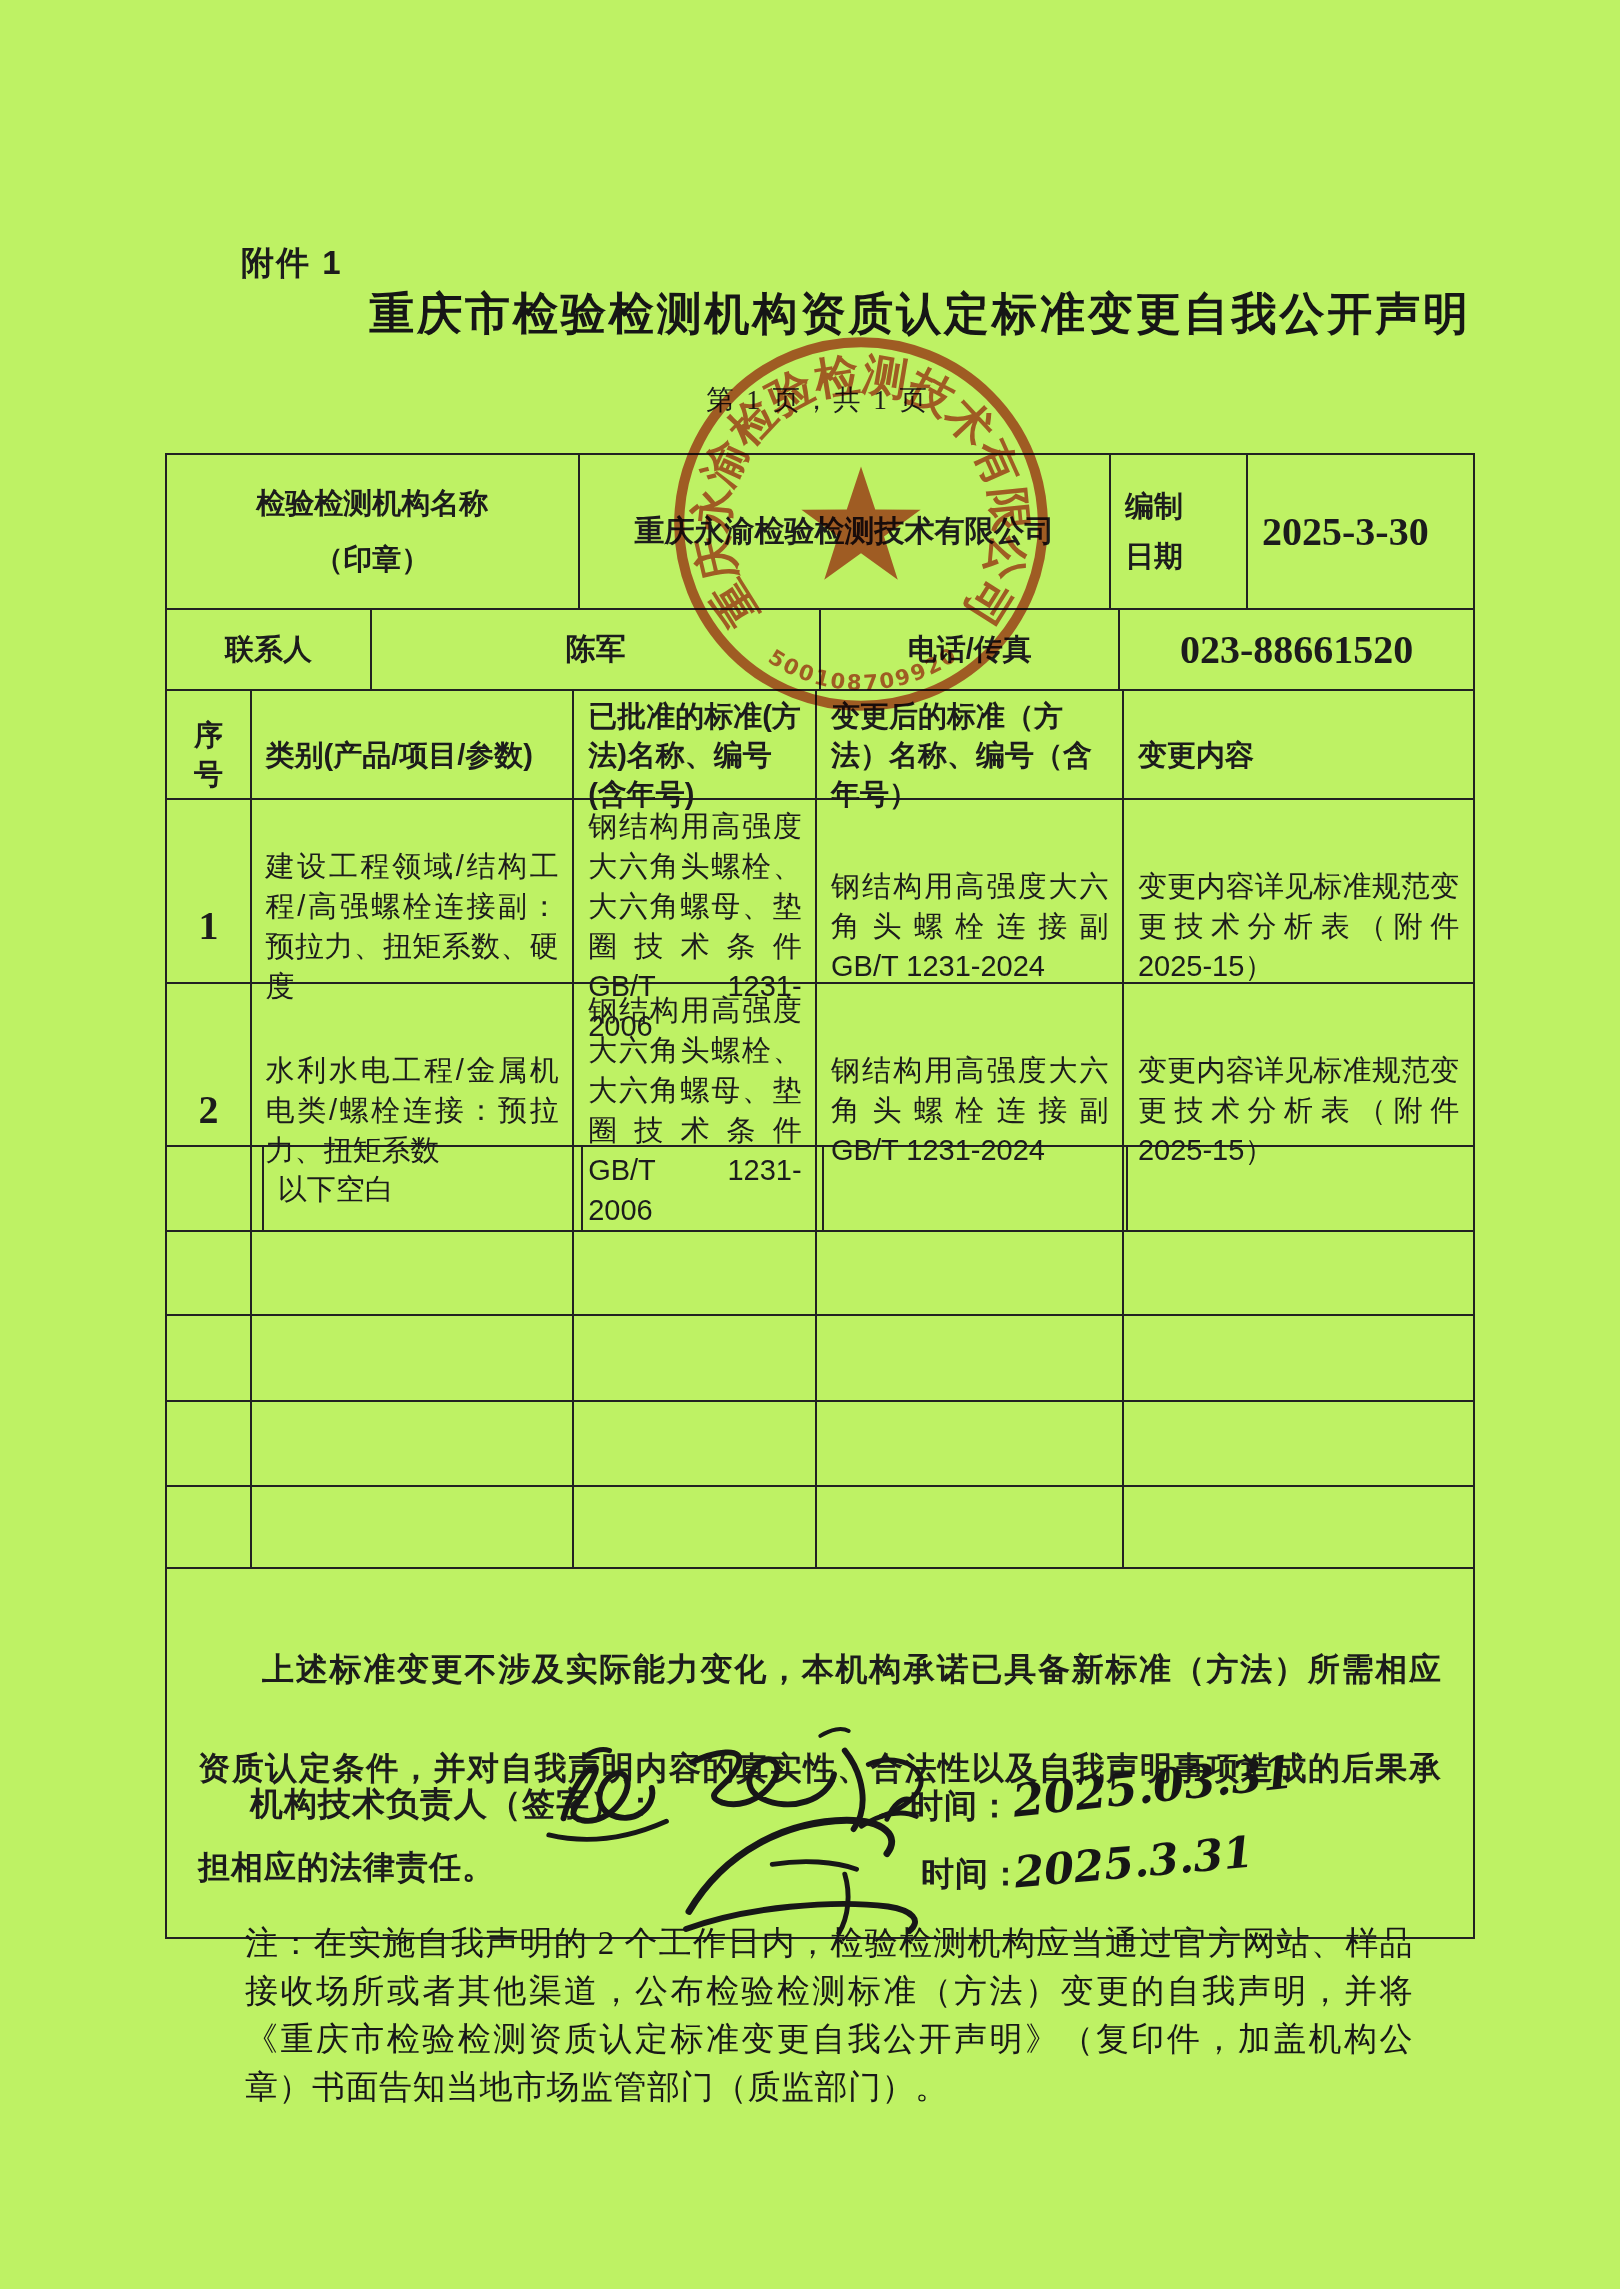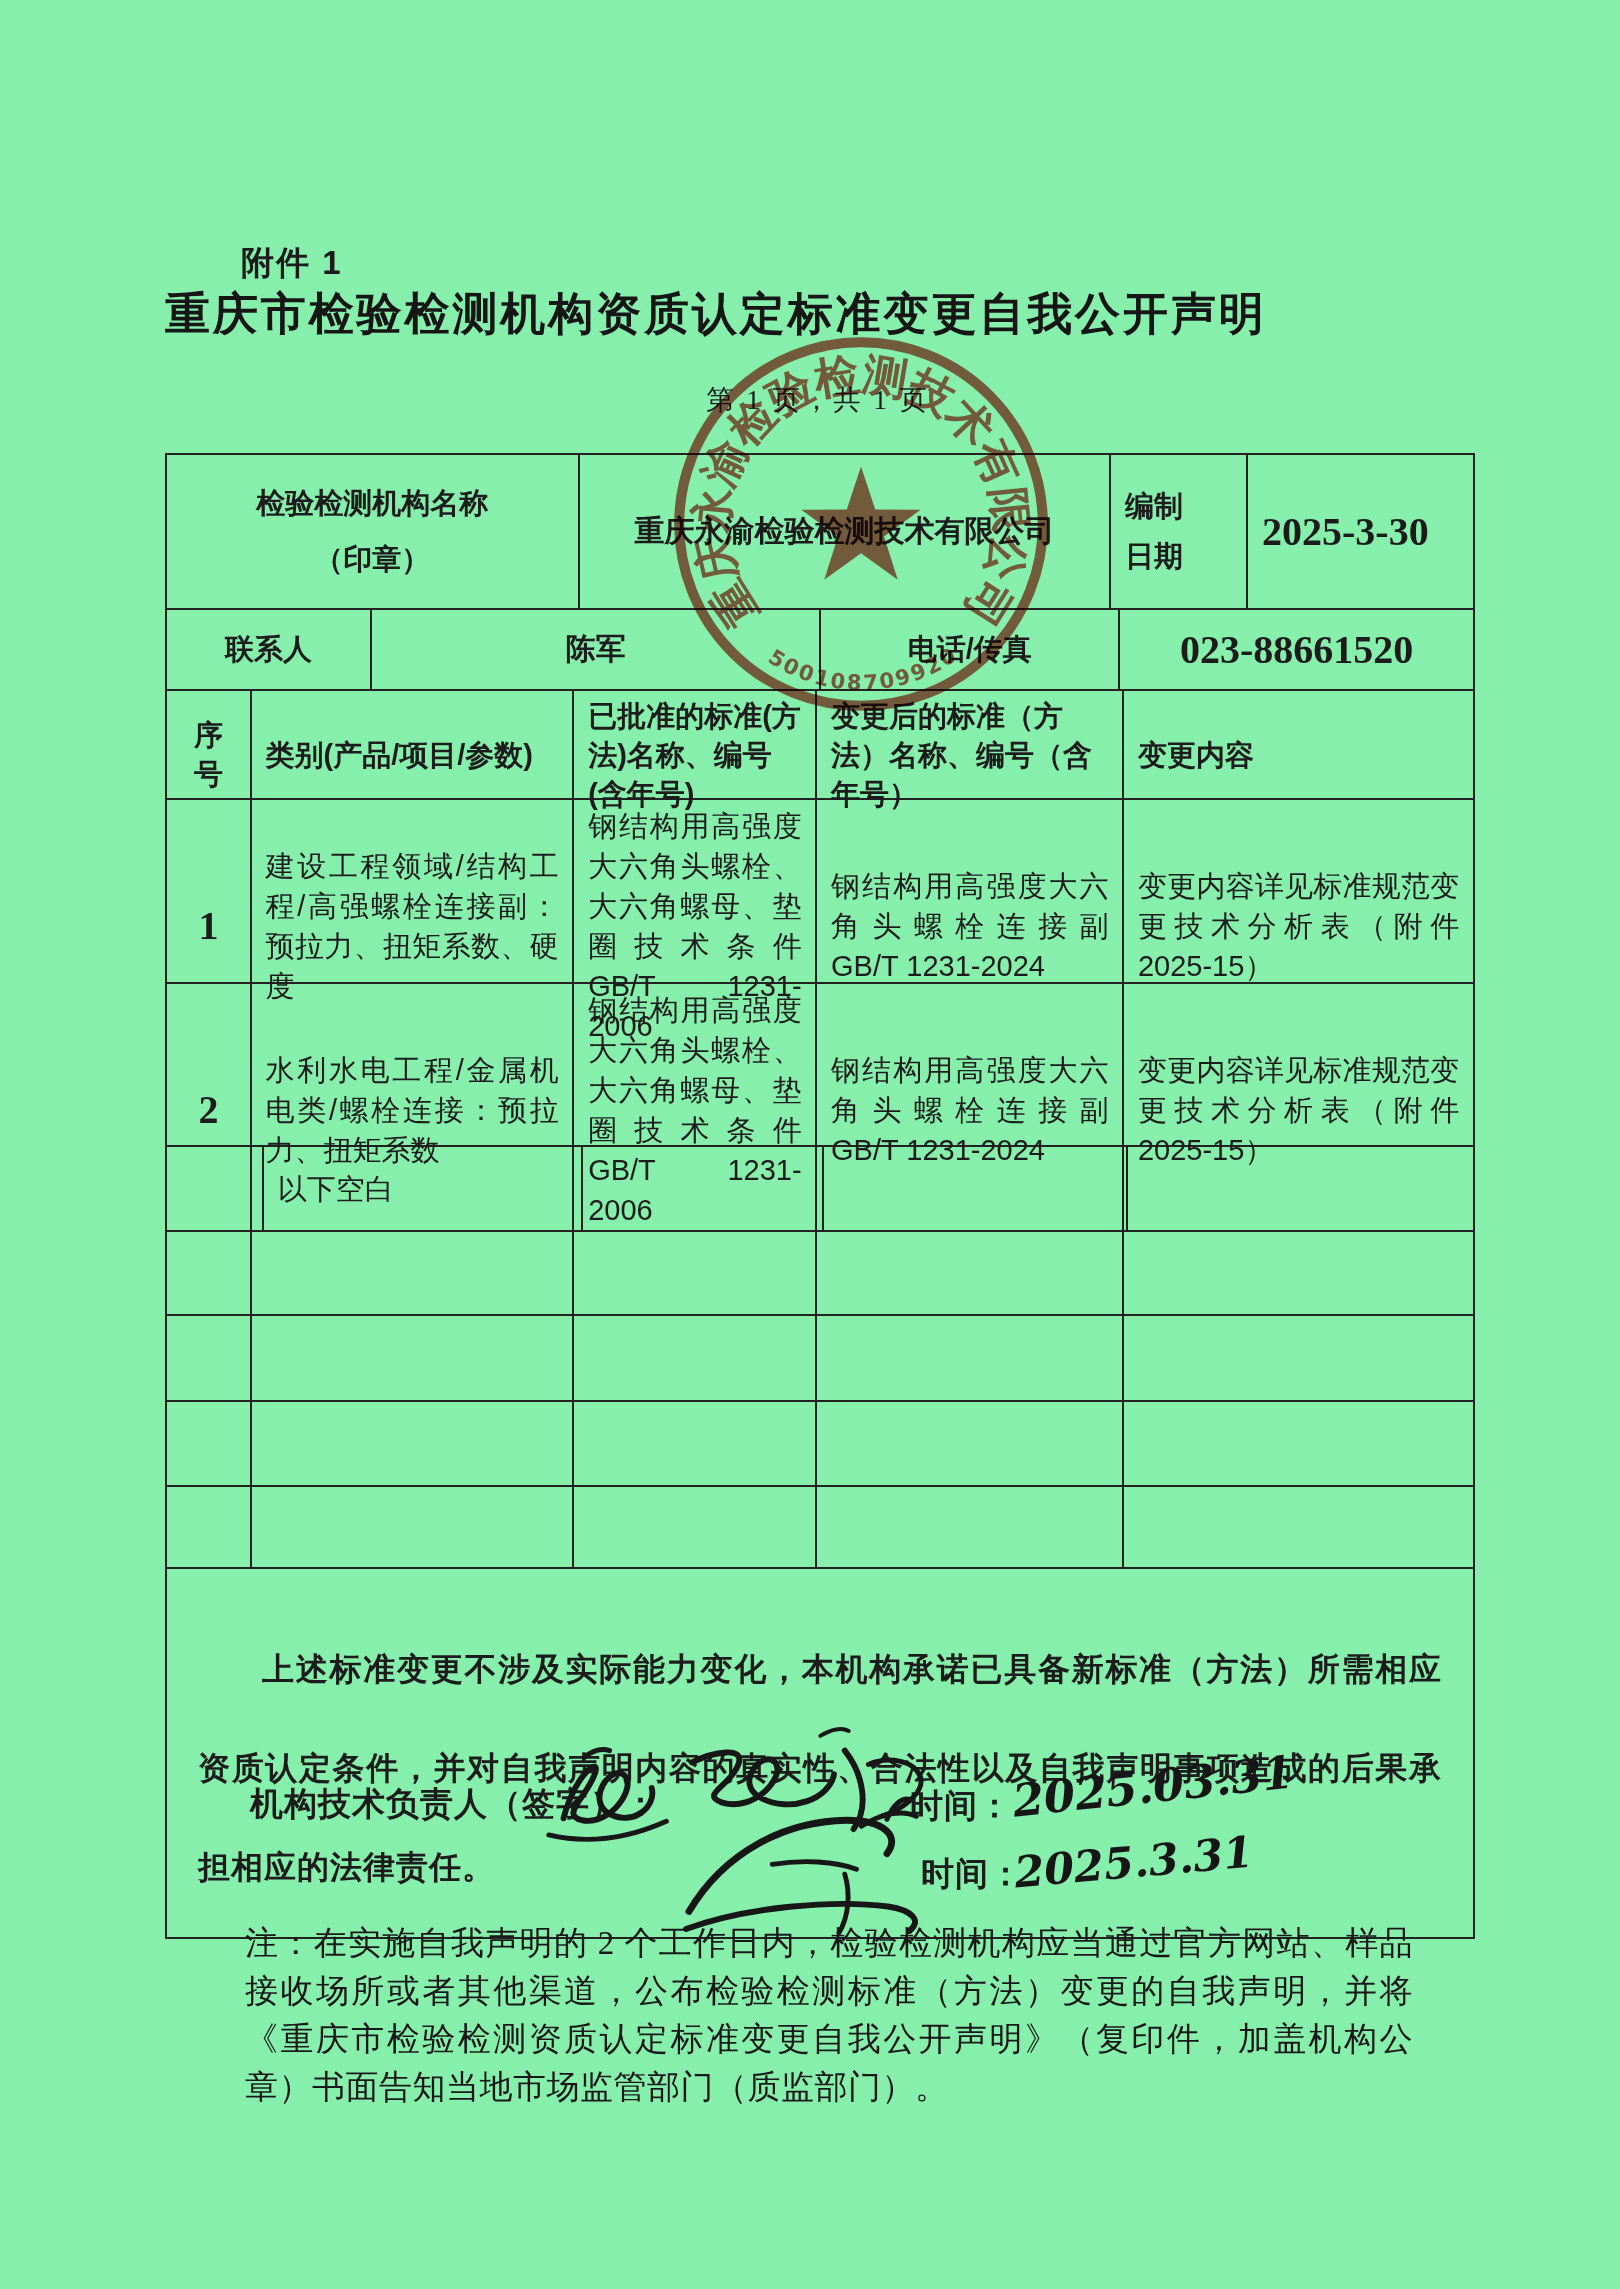--- a/index.html
+++ b/index.html
@@ -1,20 +1,20 @@
 <!DOCTYPE html>
 <html><head>
 <meta charset="utf-8">
 <style>
   html,body{margin:0;padding:0;background:#ffffff;}
-  .page{position:relative;width:1620px;height:2290px;background:#86efac;overflow:hidden;
+  .page{position:relative;width:1620px;height:2290px;background:#bef264;overflow:hidden;
         font-family:"Liberation Sans",sans-serif;color:#1c1c1c;}
   .abs{position:absolute;}
   .attachment{left:241px;top:241px;font-size:33px;font-weight:600;letter-spacing:2px;}
-  .title{left:165px;top:284px;width:1306px;text-align:left;font-size:45px;font-weight:700;
+  .title{left:165px;top:284px;width:1306px;text-align:right;font-size:45px;font-weight:700;
          letter-spacing:2.9px;color:#161616;}
   .pageinfo{left:165px;top:382px;width:1306px;text-align:center;font-size:27.4px;
             font-family:"Liberation Serif",serif;letter-spacing:2.9px;}
   
   .doc-table{left:165px;top:453px;width:1306px;border:2.9px solid #222;background:transparent;}
   .grid{display:grid;}
   .grid > .cell{border-right:2px solid #222;display:flex;flex-direction:column;
                 justify-content:center;box-sizing:border-box;padding:5.9px 13.7px;}
   .grid > .cell:last-child{border-right:none;}
   .bt{border-top:2px solid #222;}

